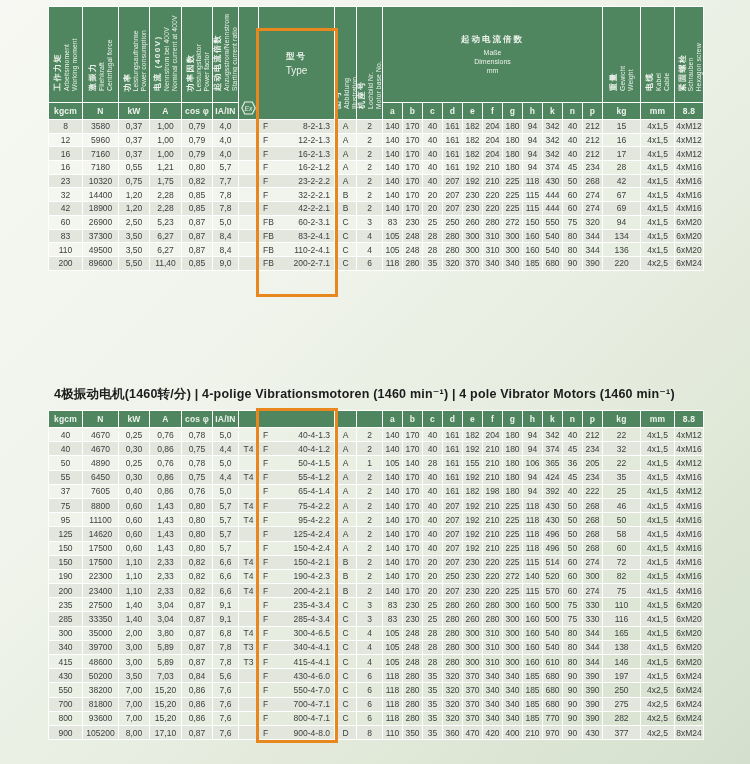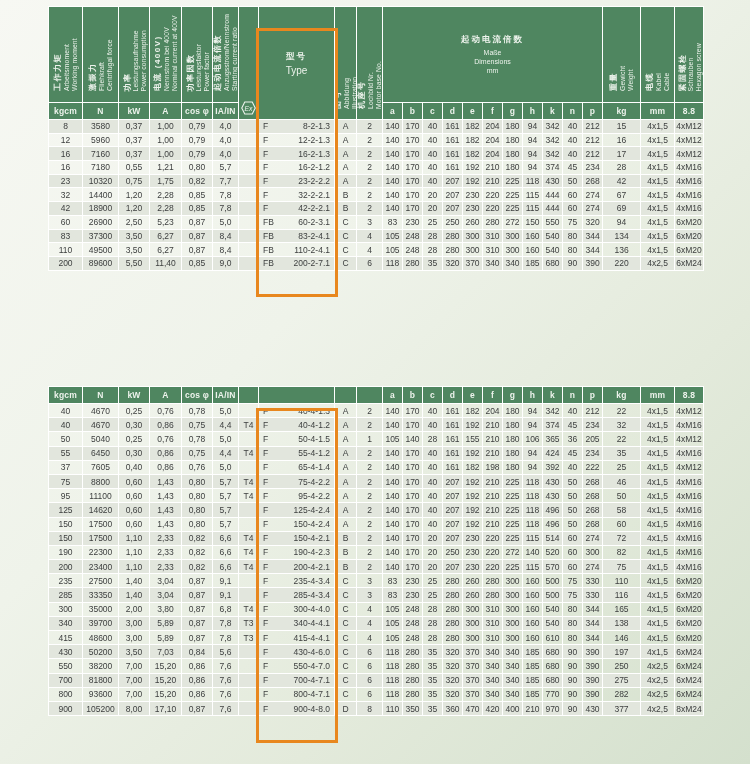--- a/index.html
+++ b/index.html
@@ -547,20 +547,21 @@
           <td>220</td>
           <td>4x2,5</td>
           <td>6xM24</td>
         </tr>
       </tbody>
     </table>
   <div class="type-highlight" style="left: 207.5px; top: 21.5px; width: 82px; height: 269.562px;"></div>
 </div>
 
 <div class="section" id="section-4pole">
+  <div class="sec-title">4极振动电机(1460转/分) | 4-polige Vibrationsmotoren (1460 min⁻¹) | 4 pole Vibrator Motors (1460 min⁻¹)</div>
   <table class="spec t2">
       <colgroup>
         <col style="width: 34px;">
         <col style="width: 36px;">
         <col style="width: 31px;">
         <col style="width: 32px;">
         <col style="width: 31px;">
         <col style="width: 26px;">
         <col style="width: 20px;">
         <col style="width: 76px;">
@@ -667,21 +668,21 @@
           <td>94</td>
           <td>374</td>
           <td>45</td>
           <td>234</td>
           <td>32</td>
           <td>4x1,5</td>
           <td>4xM16</td>
         </tr>
         <tr>
           <td>50</td>
-          <td>5040</td>
+          <td>4890</td>
           <td>0,25</td>
           <td>0,76</td>
           <td>0,78</td>
           <td>5,0</td>
           <td></td>
           <td class="col-type">
             <div class="tflex">
               <span>F</span>
               <span>50-4-1.5</span>
             </div>
@@ -1048,21 +1049,21 @@
           <td>300</td>
           <td>35000</td>
           <td>2,00</td>
           <td>3,80</td>
           <td>0,87</td>
           <td>6,8</td>
           <td>T4</td>
           <td class="col-type">
             <div class="tflex">
               <span>F</span>
-              <span>300-4-4.0</span>
+              <span>300-4-6.5</span>
             </div>
           </td>
           <td>C</td>
           <td>4</td>
           <td>105</td>
           <td>248</td>
           <td>28</td>
           <td>280</td>
           <td>300</td>
           <td>310</td>

